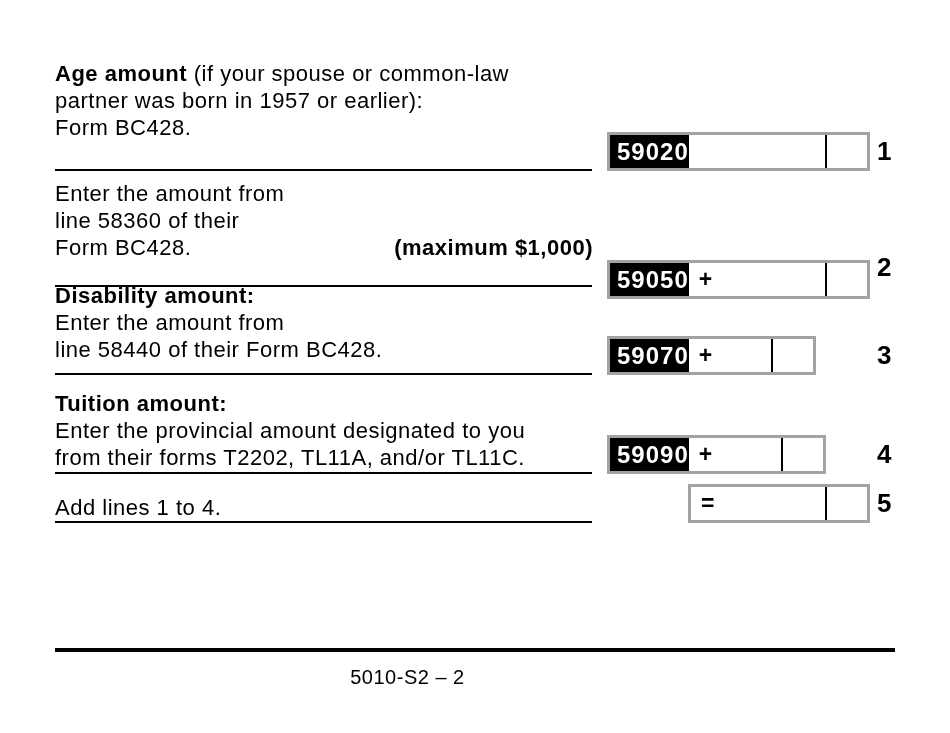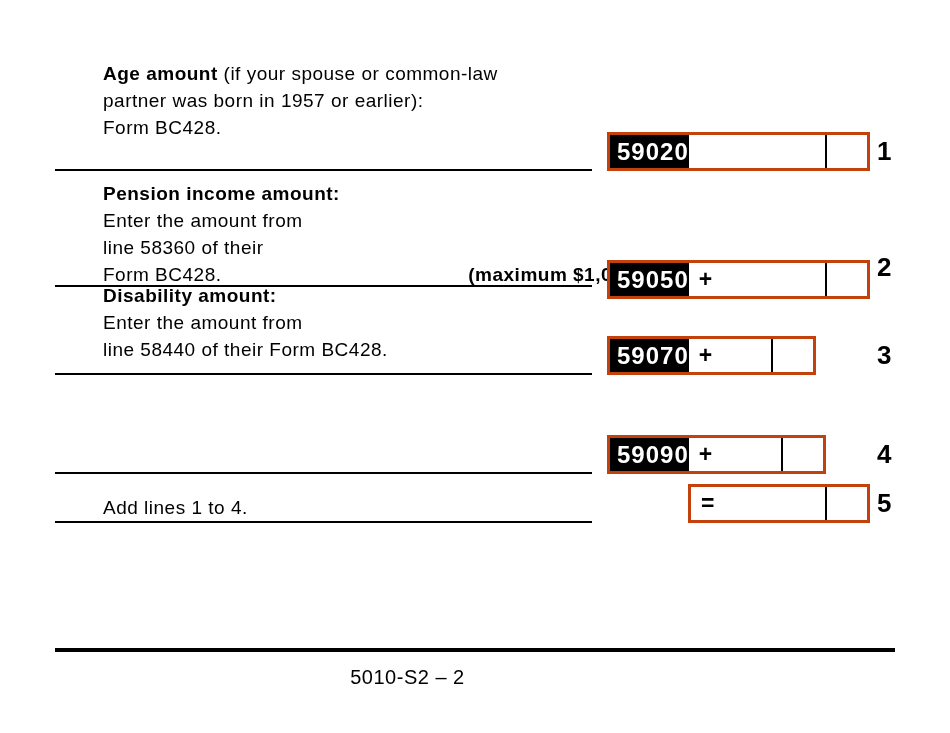--- a/index.html
+++ b/index.html
@@ -3,31 +3,31 @@
 <meta charset="utf-8">
 <style>
   html, body { margin:0; padding:0; background:#ffffff; }
   .page {
     position:relative; width:950px; height:733px; background:#ffffff;
     font-family:"Liberation Sans", sans-serif; color:#000;
     overflow:hidden;
   }
   .tblock {
     position:absolute; left:55px; width:538px;
-    font-size:19px; line-height:27px; letter-spacing:0.5px;margin-left:48px;
+    font-size:22px; line-height:27px; letter-spacing:0.5px;
   }
   .tblock div { white-space:pre; }
   .bold { font-weight:bold; }
   .maxline { display:flex; justify-content:space-between; }
   .rule {
     position:absolute; left:55px; width:537px; height:2px; background:#000;
   }
   .frow {
     position:absolute; display:flex; height:39px; box-sizing:border-box;
-    border:3px solid #c2410c; background:#14b8a6;
+    border:3px solid #a3a3a3; background:#14b8a6;
   }
   .code {
     flex:0 0 78px; background:#000; color:#fff;
     font-weight:bold; font-size:24px; letter-spacing:1px;
     line-height:33px; padding-left:7px; box-sizing:border-box;
   }
   .amount { flex:1 1 auto; background:#fff; }
   .op {
     display:inline-block; font-size:23px; font-weight:bold;
     line-height:33px; padding-left:10px;
@@ -57,21 +57,20 @@
   </div>
   <div class="frow" style="left:607px; top:132px; width:263px">
     <div class="code">59020</div>
     <div class="amount"></div>
     <div class="cents"></div>
   </div>
   <div class="lineno" style="top:132px">1</div>
   <div class="rule" style="top:169px"></div>
 
   <div class="tblock" style="top:180px">
-    <div class="bold">Pension income amount:</div>
     <div>Enter the amount from</div>
     <div>line 58360 of their</div>
     <div class="maxline"><span>Form BC428.</span><span class="bold">(maximum $1,000)</span></div>
   </div>
   <div class="frow" style="left:607px; top:260px; width:263px">
     <div class="code">59050</div>
     <div class="amount"><span class="op">+</span></div>
     <div class="cents"></div>
   </div>
   <div class="lineno" style="top:248px">2</div>
@@ -83,20 +82,25 @@
     <div>line 58440 of their Form BC428.</div>
   </div>
   <div class="frow" style="left:607px; top:336px; width:209px">
     <div class="code">59070</div>
     <div class="amount"><span class="op">+</span></div>
     <div class="cents"></div>
   </div>
   <div class="lineno" style="top:336px">3</div>
   <div class="rule" style="top:373px"></div>
 
+  <div class="tblock" style="top:390px">
+    <div class="bold">Tuition amount:</div>
+    <div>Enter the provincial amount designated to you</div>
+    <div>from their forms T2202, TL11A, and/or TL11C.</div>
+  </div>
   <div class="frow" style="left:607px; top:435px; width:219px">
     <div class="code">59090</div>
     <div class="amount"><span class="op">+</span></div>
     <div class="cents"></div>
   </div>
   <div class="lineno" style="top:435px">4</div>
   <div class="rule" style="top:472px"></div>
 
   <div class="tblock" style="top:494px">
     <div>Add lines 1 to 4.</div>

